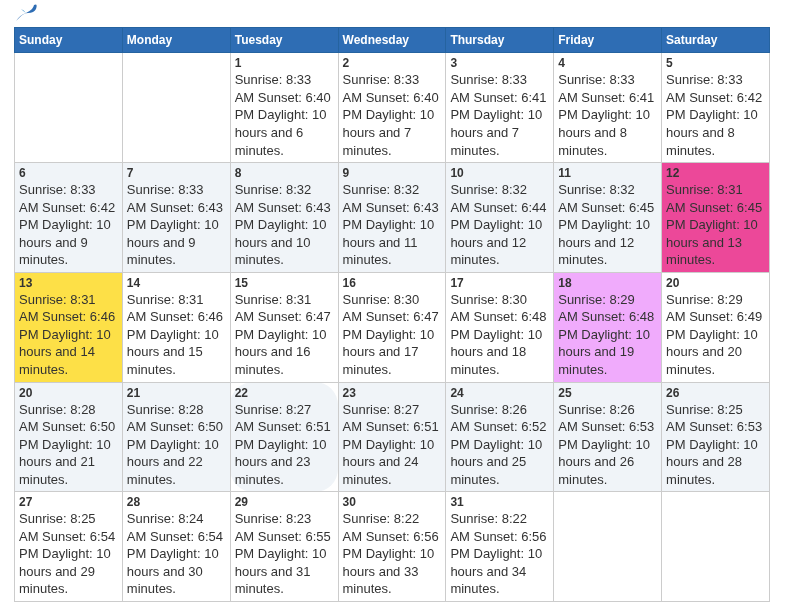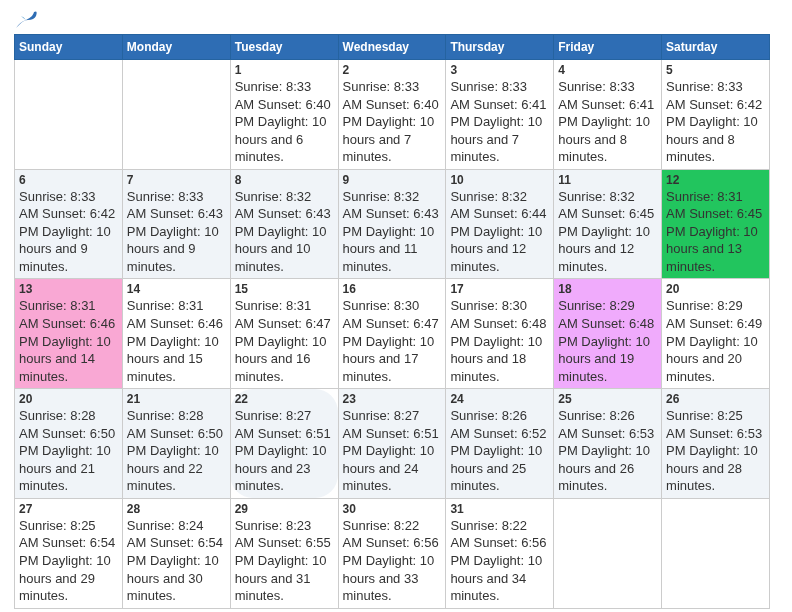--- a/index.html
+++ b/index.html
@@ -10,20 +10,21 @@
       height: 612px;
       overflow: hidden;
     }
     .page {
       width: 792px;
       height: 612px;
       background: #fff;
       display: flex;
       flex-direction: column;
       padding: 10px 22px 10px 14px;
+      justify-content: flex-end;
     }
     .header {
       display: flex;
       justify-content: space-between;
       align-items: flex-start;
       margin-bottom: 6px;
     }
     .logo {
       display: flex;
       flex-direction: column;
@@ -206,29 +207,29 @@
             <div class="cell-text">Sunrise: 8:32 AM
 Sunset: 6:44 PM
 Daylight: 10 hours and 12 minutes.</div>
           </td>
           <td style="background: rgb(240, 244, 248);">
             <span class="day-number">11</span>
             <div class="cell-text">Sunrise: 8:32 AM
 Sunset: 6:45 PM
 Daylight: 10 hours and 12 minutes.</div>
           </td>
-          <td style="background: #22c55e;">
+          <td style="background: #ec4899;">
             <span class="day-number">12</span>
             <div class="cell-text">Sunrise: 8:31 AM
 Sunset: 6:45 PM
 Daylight: 10 hours and 13 minutes.</div>
           </td>
         </tr>
         <tr>
-          <td style="background: #f9a8d4; margin-left: 12px;">
+          <td style="background: #fde047; margin-left: 12px;">
             <span class="day-number">13</span>
             <div class="cell-text">Sunrise: 8:31 AM
 Sunset: 6:46 PM
 Daylight: 10 hours and 14 minutes.</div>
           </td>
           <td style="background: rgb(255, 255, 255);">
             <span class="day-number">14</span>
             <div class="cell-text">Sunrise: 8:31 AM
 Sunset: 6:46 PM
 Daylight: 10 hours and 15 minutes.</div>

